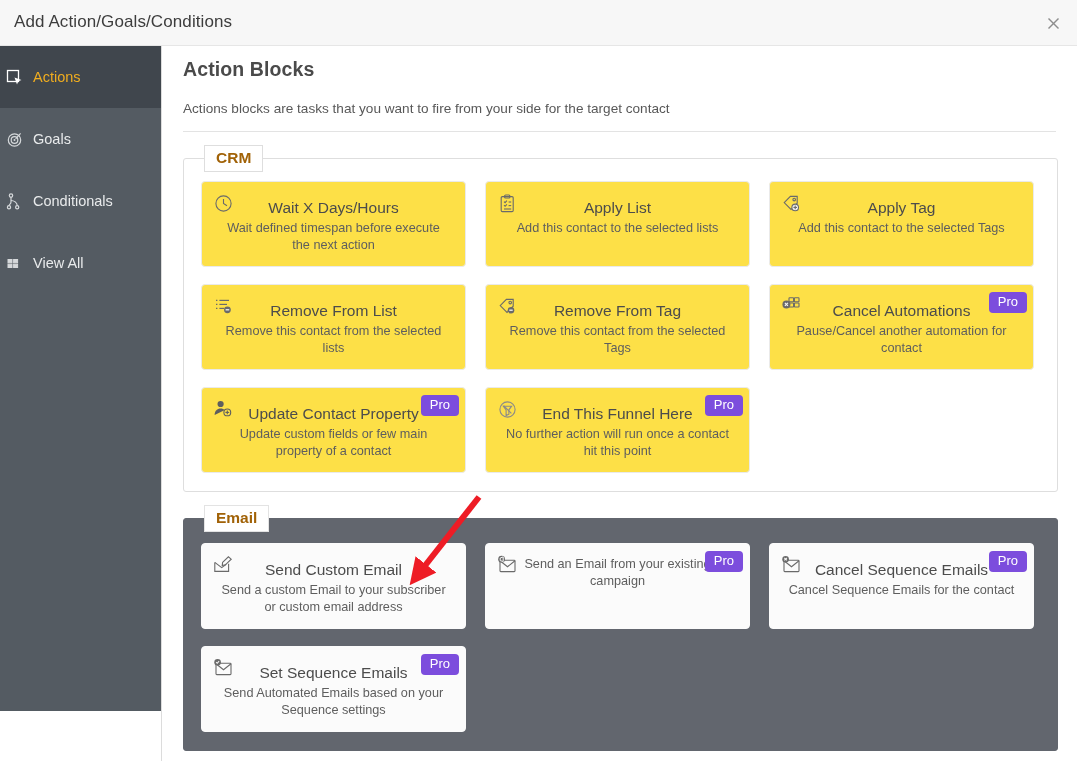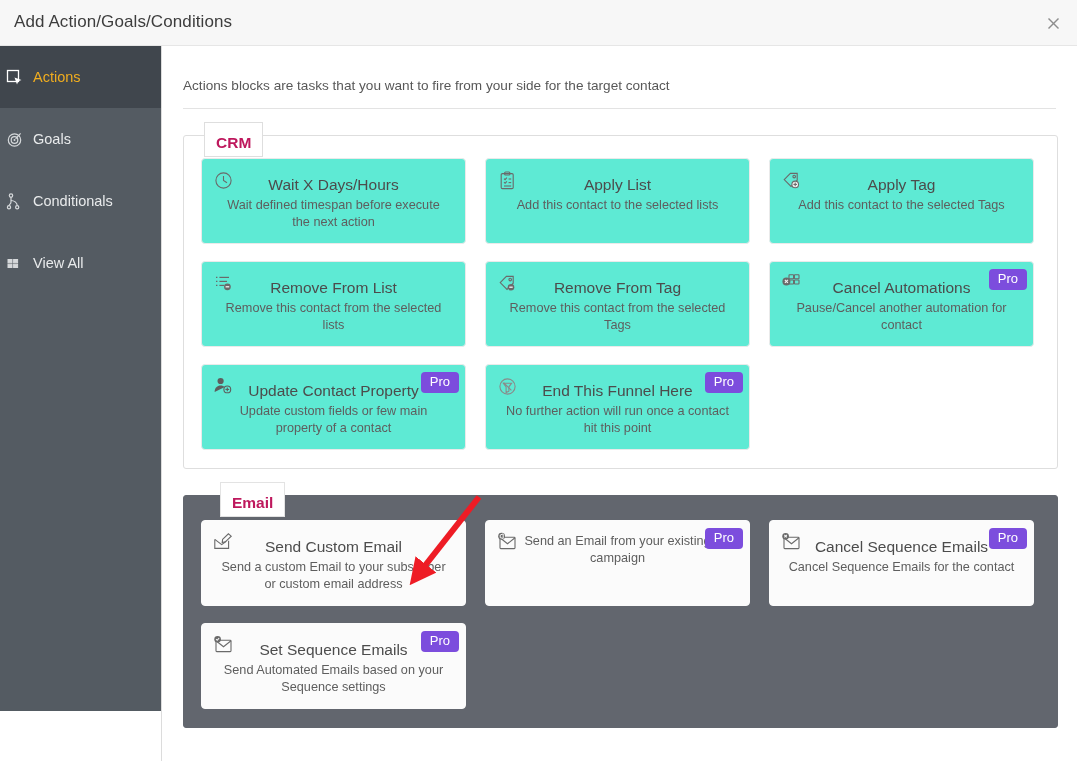--- a/index.html
+++ b/index.html
@@ -80,37 +80,37 @@
     position: relative;
     margin: 26px 19px 0 21px;
     border: 1px solid #dedede;
     border-radius: 3px;
     padding: 22px 17px 18px 17px;
   }
   .group-legend {
     position: absolute; left: 20px; top: -14px;
     background: #ffffff;
     border: 1px solid #dedede;
-    padding: 11px 11px 4px 11px;
-    font-size: 15.5px; color: #be185d; font-weight: 600;
+    padding: 3px 11px 4px 11px;
+    font-size: 15.5px; color: #a16207; font-weight: 600;
   }
   .group.dark {
     background: #62666e;
     border-color: #62666e;
     padding-top: 24px;
   }
-  .group.dark .group-legend { border-color: #e3e3e3; margin-left: 16px; }
+  .group.dark .group-legend { border-color: #e3e3e3; }
 
   
   .grid { display: flex; flex-wrap: wrap; gap: 17px 19px; }
   .card {
     position: relative;
     width: 265px;
     min-height: 83px;
-    background: #5eead4;
+    background: #fde047;
     border: 1px solid #eaeaea;
     border-radius: 4px;
     padding: 12px 12px 12px 12px;
     text-align: center;
   }
   .group.dark .card { background: #fbfbfb; border-color: #fbfbfb; }
   .card-title {
     font-size: 15.5px; color: #4c4c4c;
     line-height: 20px;
     padding: 4px 0 2px 0;
@@ -202,20 +202,21 @@
         <rect x="1" y="8.2" width="4" height="3.3" fill="#d6d9db"></rect>
         <rect x="6.6" y="8.2" width="4" height="3.3" fill="#d6d9db"></rect>
       </svg>
     </span>
     <span>View All</span>
   </div>
 </div>
 
 <div class="main">
   <div class="main-header">
+    <div class="main-title">Action Blocks</div>
     <div class="main-sub">Actions blocks are tasks that you want to fire from your side for the target contact</div>
   </div>
   <div class="hr"></div>
 
   <div class="group">
     <div class="group-legend">CRM</div>
     <div class="grid">
 
       <div class="card">
         <span class="card-ico">

